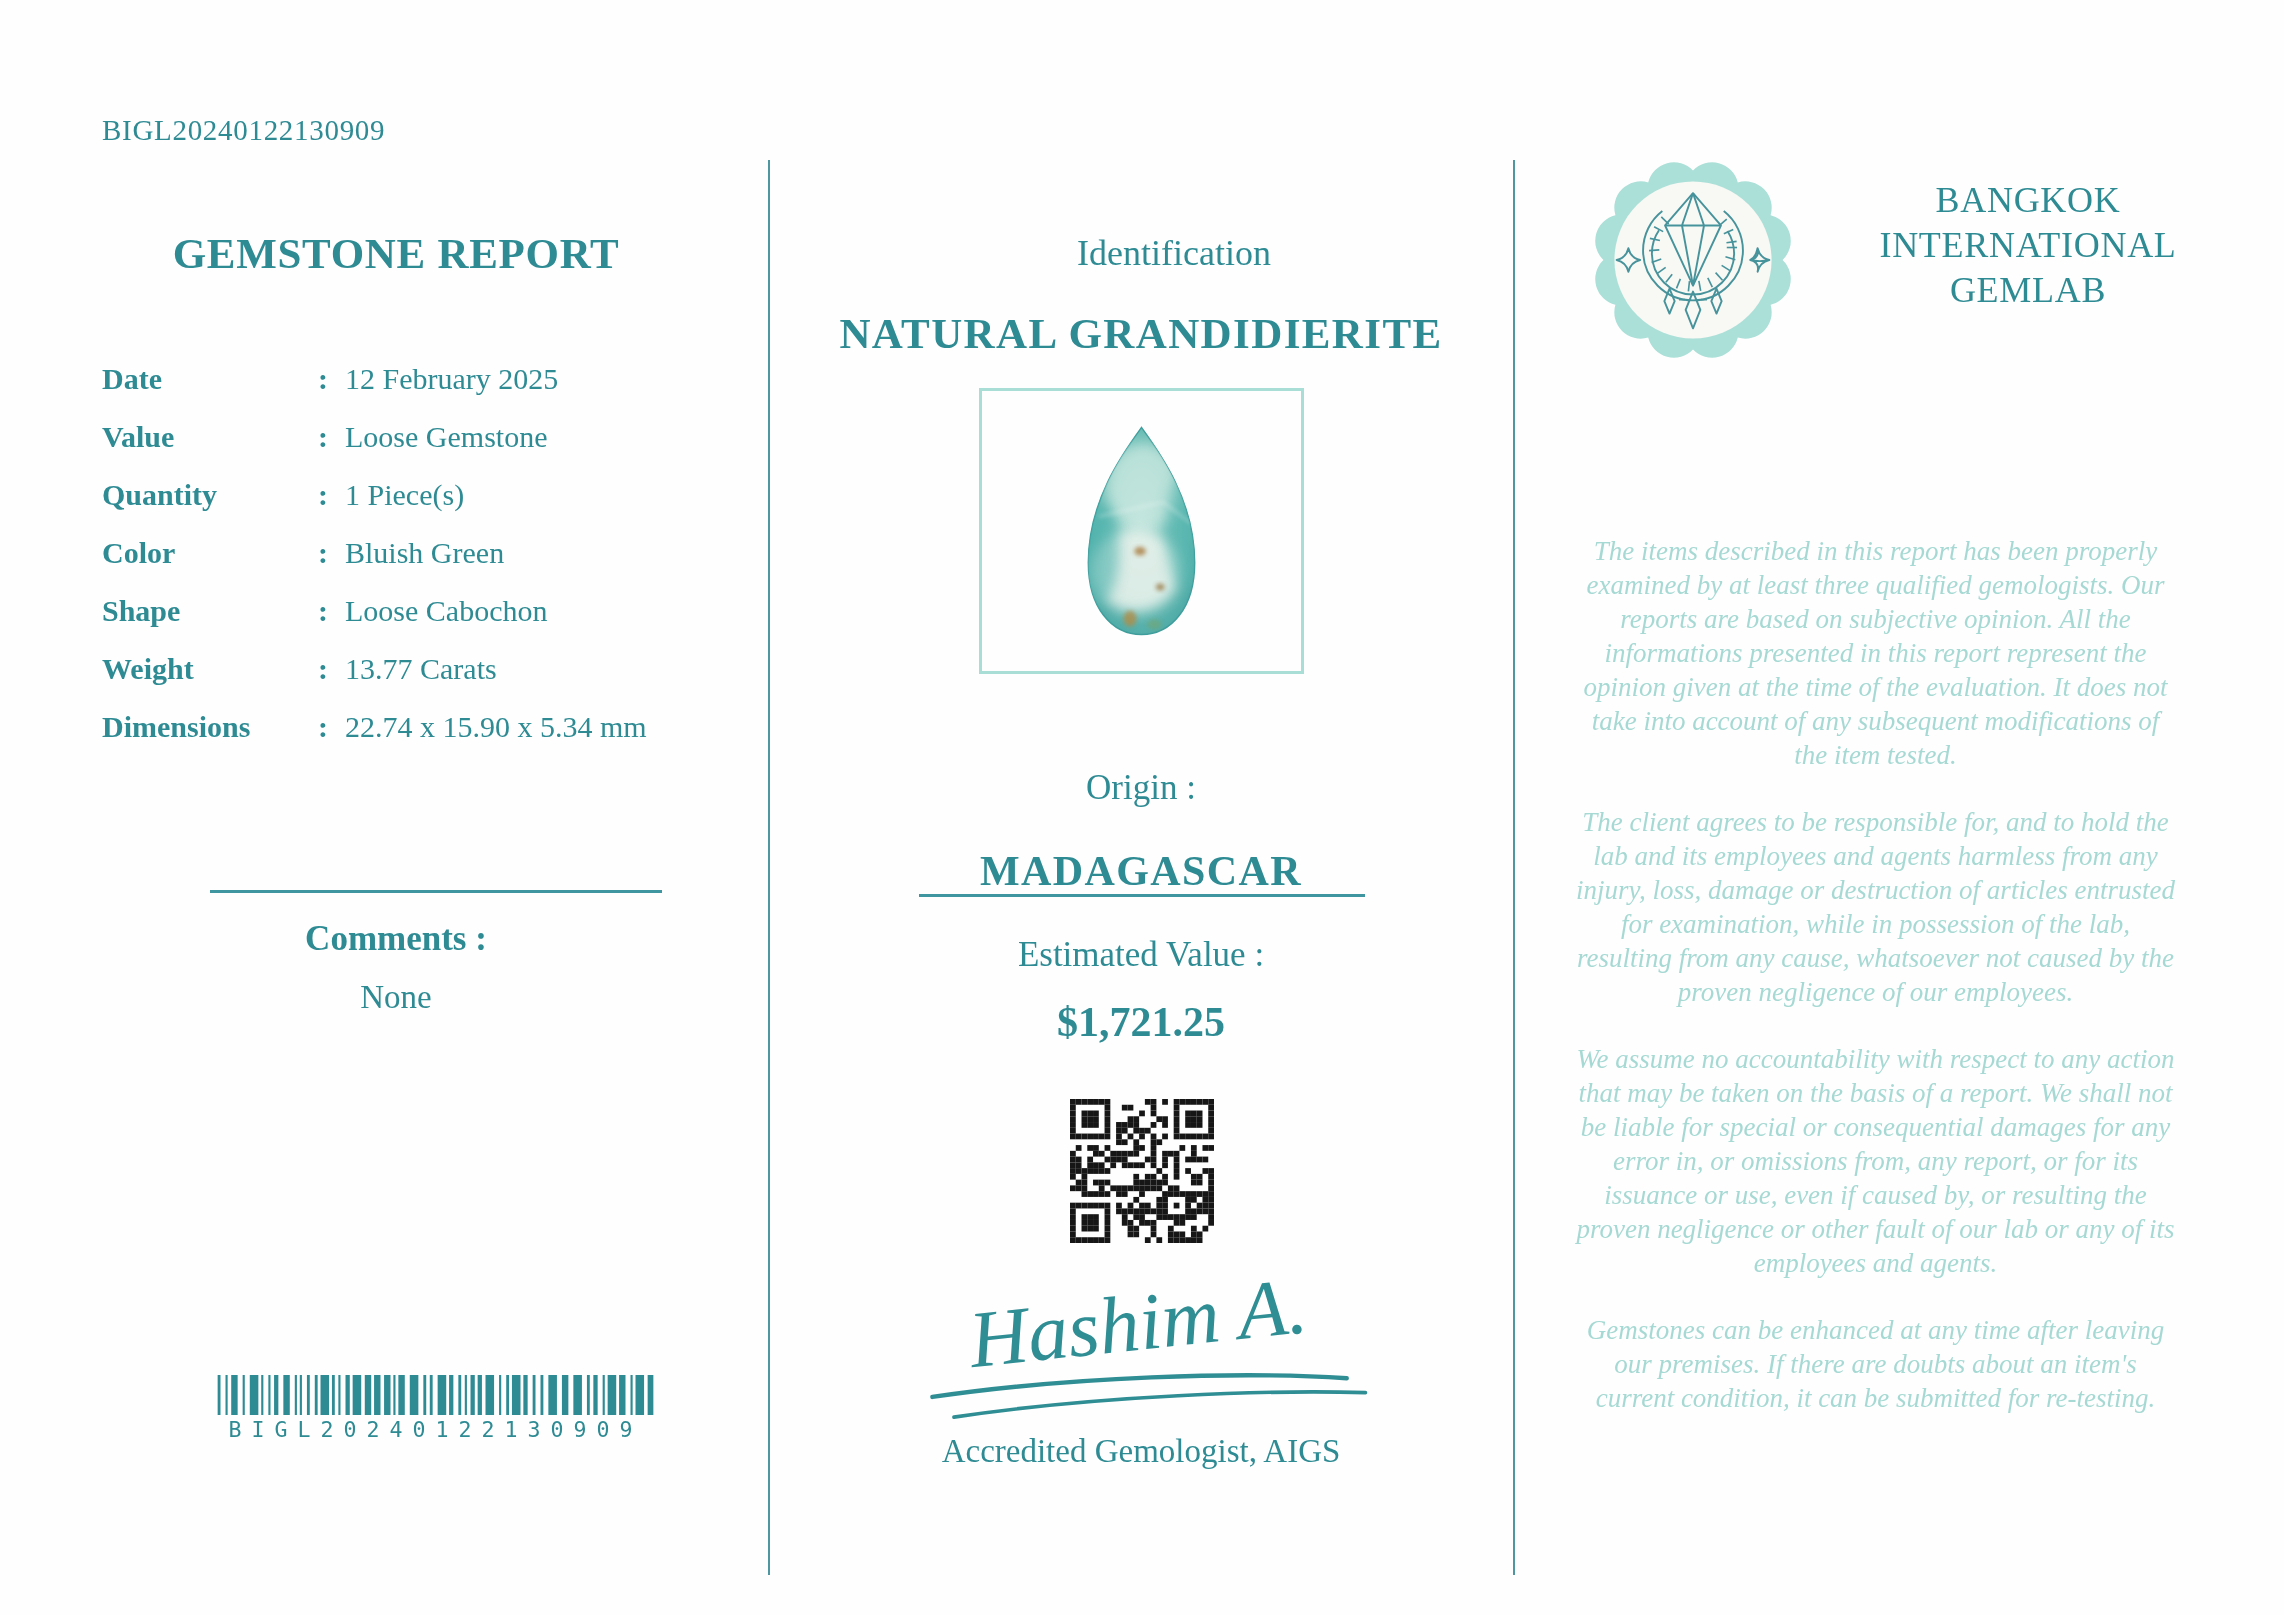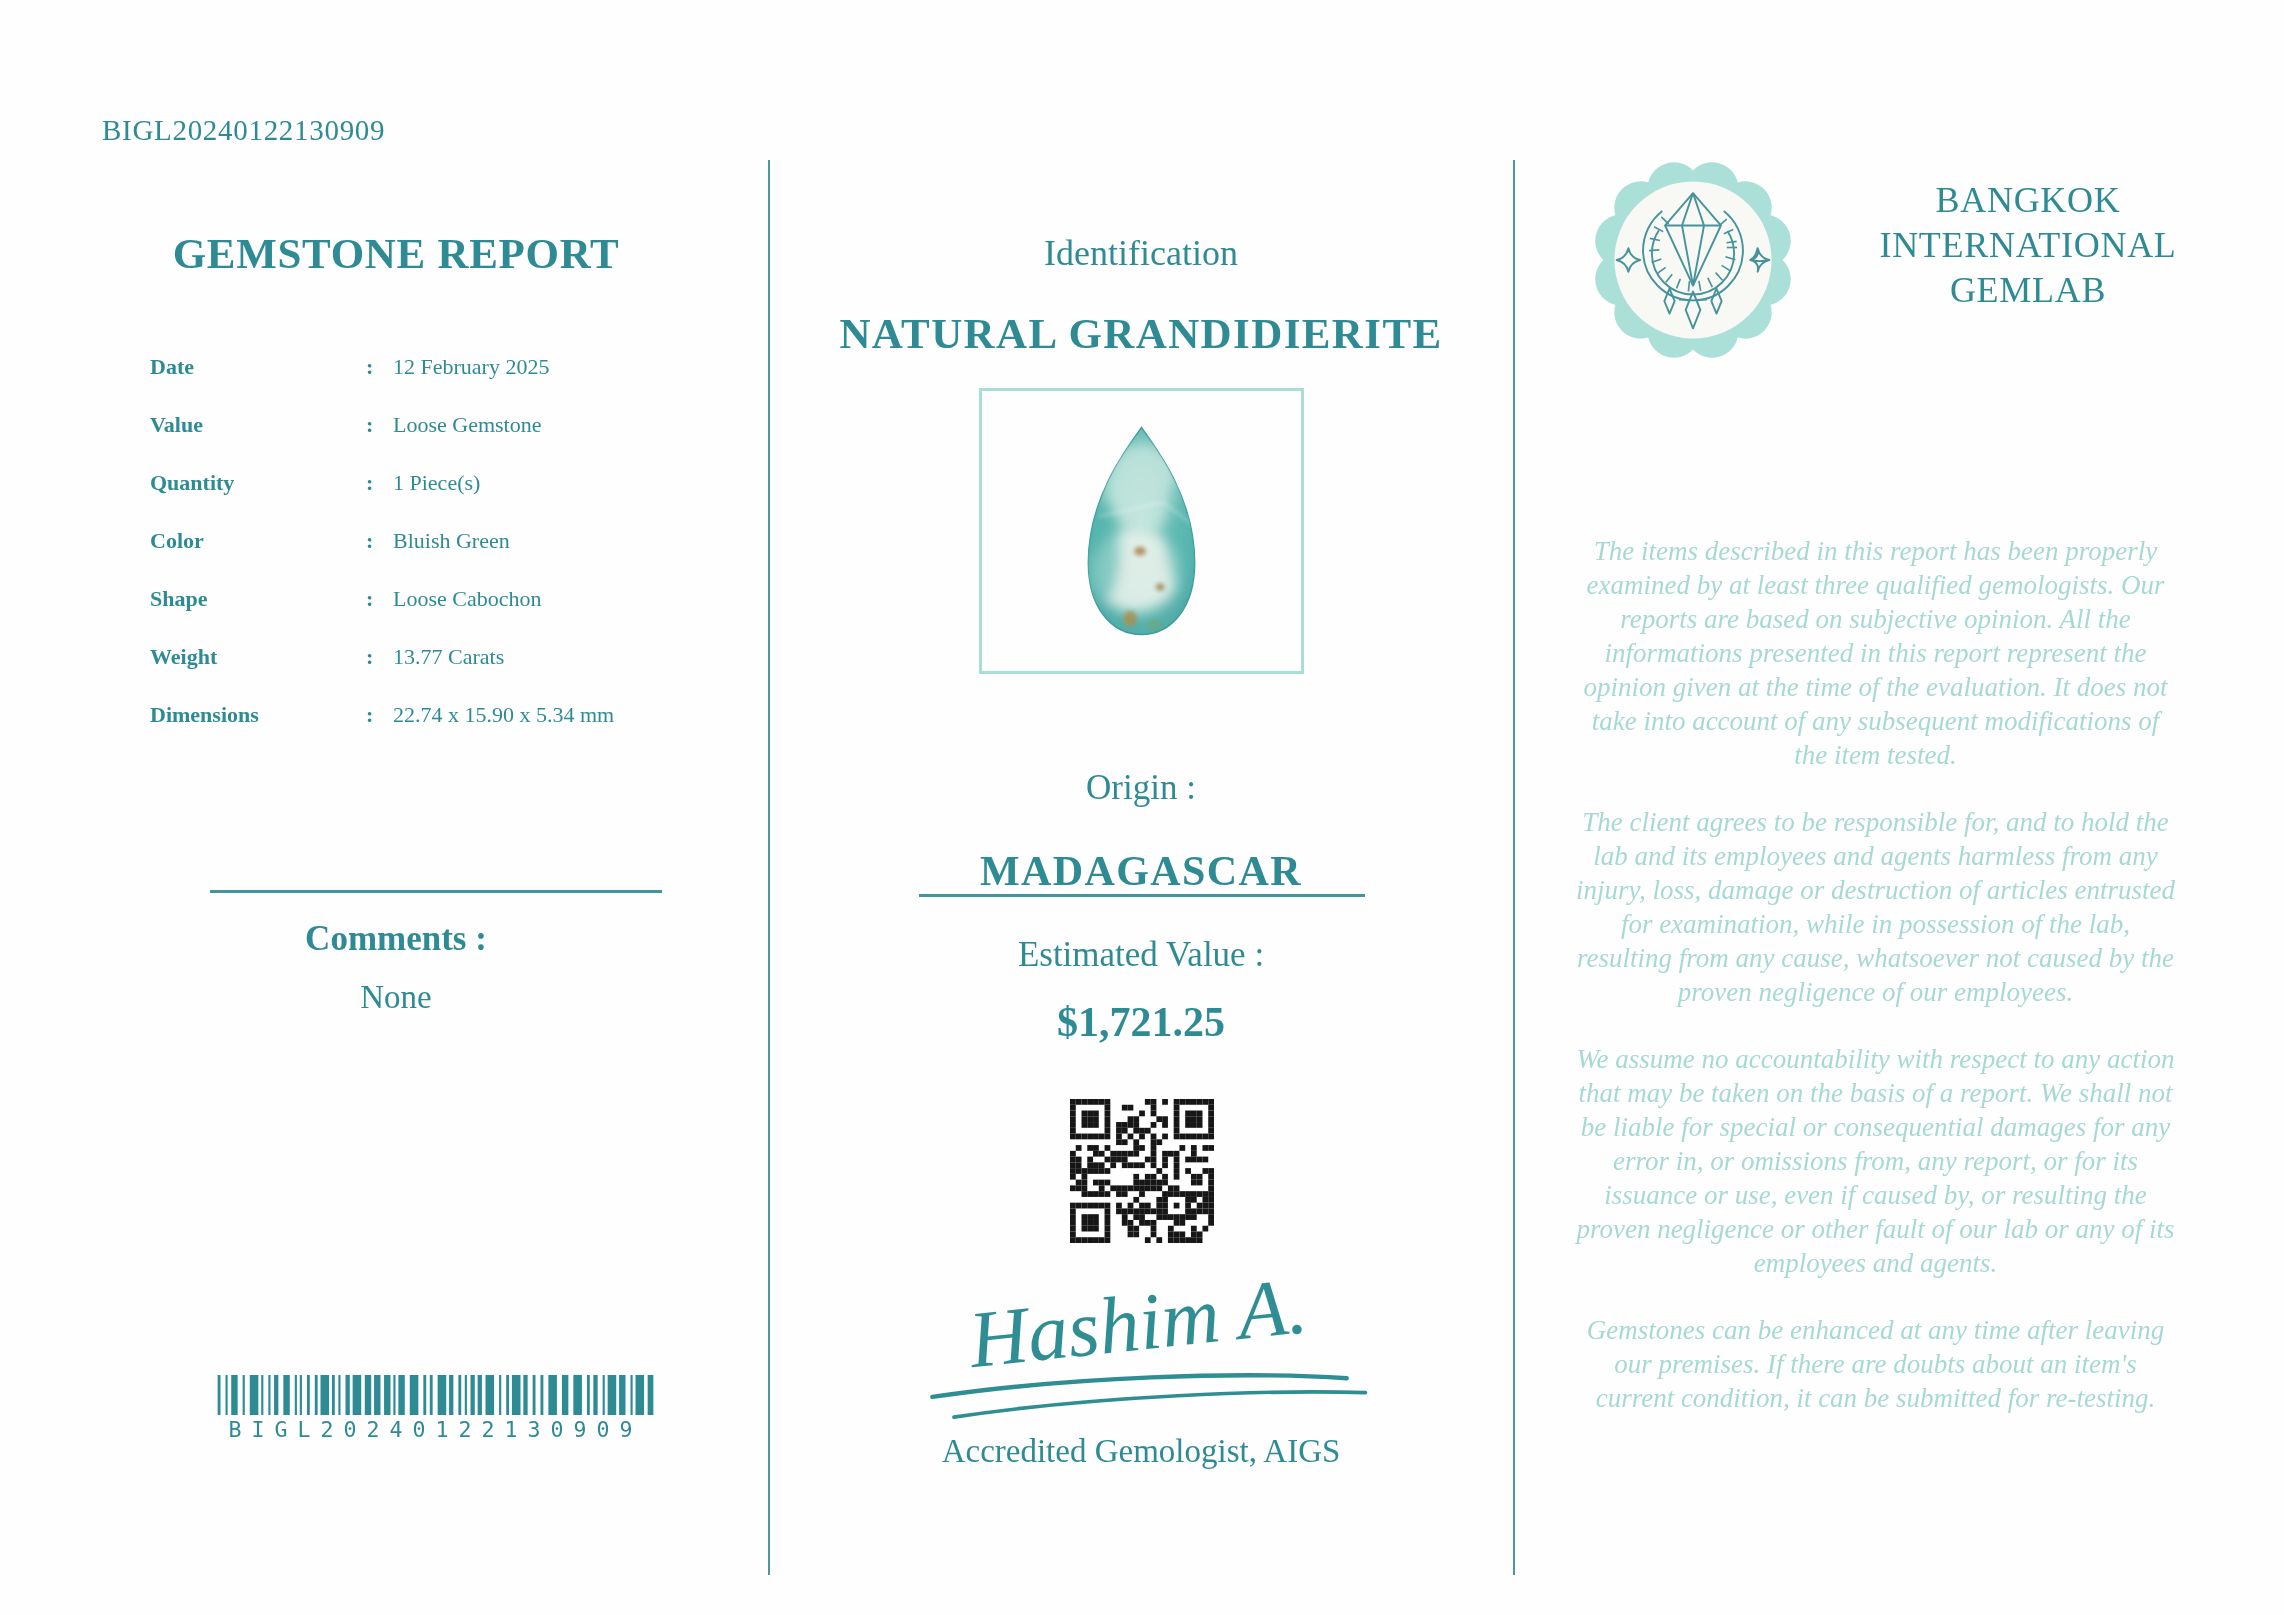--- a/index.html
+++ b/index.html
@@ -15,36 +15,36 @@
   }
   .vdiv{position:absolute;top:160px;height:1415px;width:2.2px;background:var(--line);}
   #vdiv-left{left:768px;}
   #vdiv-right{left:1513px;}
 
   
   #report-number{position:absolute;left:102px;top:114px;font-size:29px;letter-spacing:0.7px;}
   #report-title{position:absolute;left:101px;top:229px;width:590px;text-align:center;
     font-size:43px;font-weight:bold;letter-spacing:0.7px;}
   #fields{position:absolute;left:102px;top:338px;width:633px;}
-  .field-row{display:flex;height:58px;align-items:center;font-size:22px;margin-left:48px;}
+  .field-row{display:flex;height:58px;align-items:flex-end;font-size:30px;}
   .field-label{width:216px;font-weight:bold;}
   .field-colon{width:27px;font-weight:bold;}
   .field-value{flex:1;}
   .hline{position:absolute;height:2.9px;background:#3f96a0;}
   #comments-divider{left:210px;top:890px;width:452px;}
   #comments-label{position:absolute;left:101px;top:919px;width:590px;text-align:center;
     font-size:35px;font-weight:bold;}
   #comments-value{position:absolute;left:101px;top:979px;width:590px;text-align:center;font-size:33px;}
   #barcode{position:absolute;left:216px;top:1375px;width:439px;text-align:center;}
   #barcode-text{font-family:"DejaVu Sans Mono","Liberation Mono",monospace;font-size:21.6px;
     letter-spacing:10px;color:var(--accent);margin-top:0px;white-space:nowrap;}
 
   
   .mid{position:absolute;left:768px;width:746px;text-align:center;}
-  #identification-title{top:232px;font-size:36px;}
+  #identification-title{top:232px;font-size:36px;padding-left:33px;}
   #gem-name{top:309px;font-size:43px;font-weight:bold;letter-spacing:1.4px;}
   #gem-box{position:absolute;left:979px;top:388px;width:325px;height:286px;
     border:3.6px solid #a9ded6;box-sizing:border-box;display:flex;align-items:center;justify-content:center;}
   #origin-label{top:768px;font-size:35px;}
   #origin-value{top:847px;font-size:42px;font-weight:bold;letter-spacing:1.4px;}
   #mid-divider{left:919px;top:894px;width:446px;}
   #value-label{top:935px;font-size:35px;}
   #value-amount{top:998px;font-size:42px;font-weight:bold;}
   #qr-wrap{position:absolute;left:1070px;top:1099px;width:144px;height:144px;}
   #signature-wrap{position:absolute;left:882px;top:1263px;width:518px;height:173px;}

